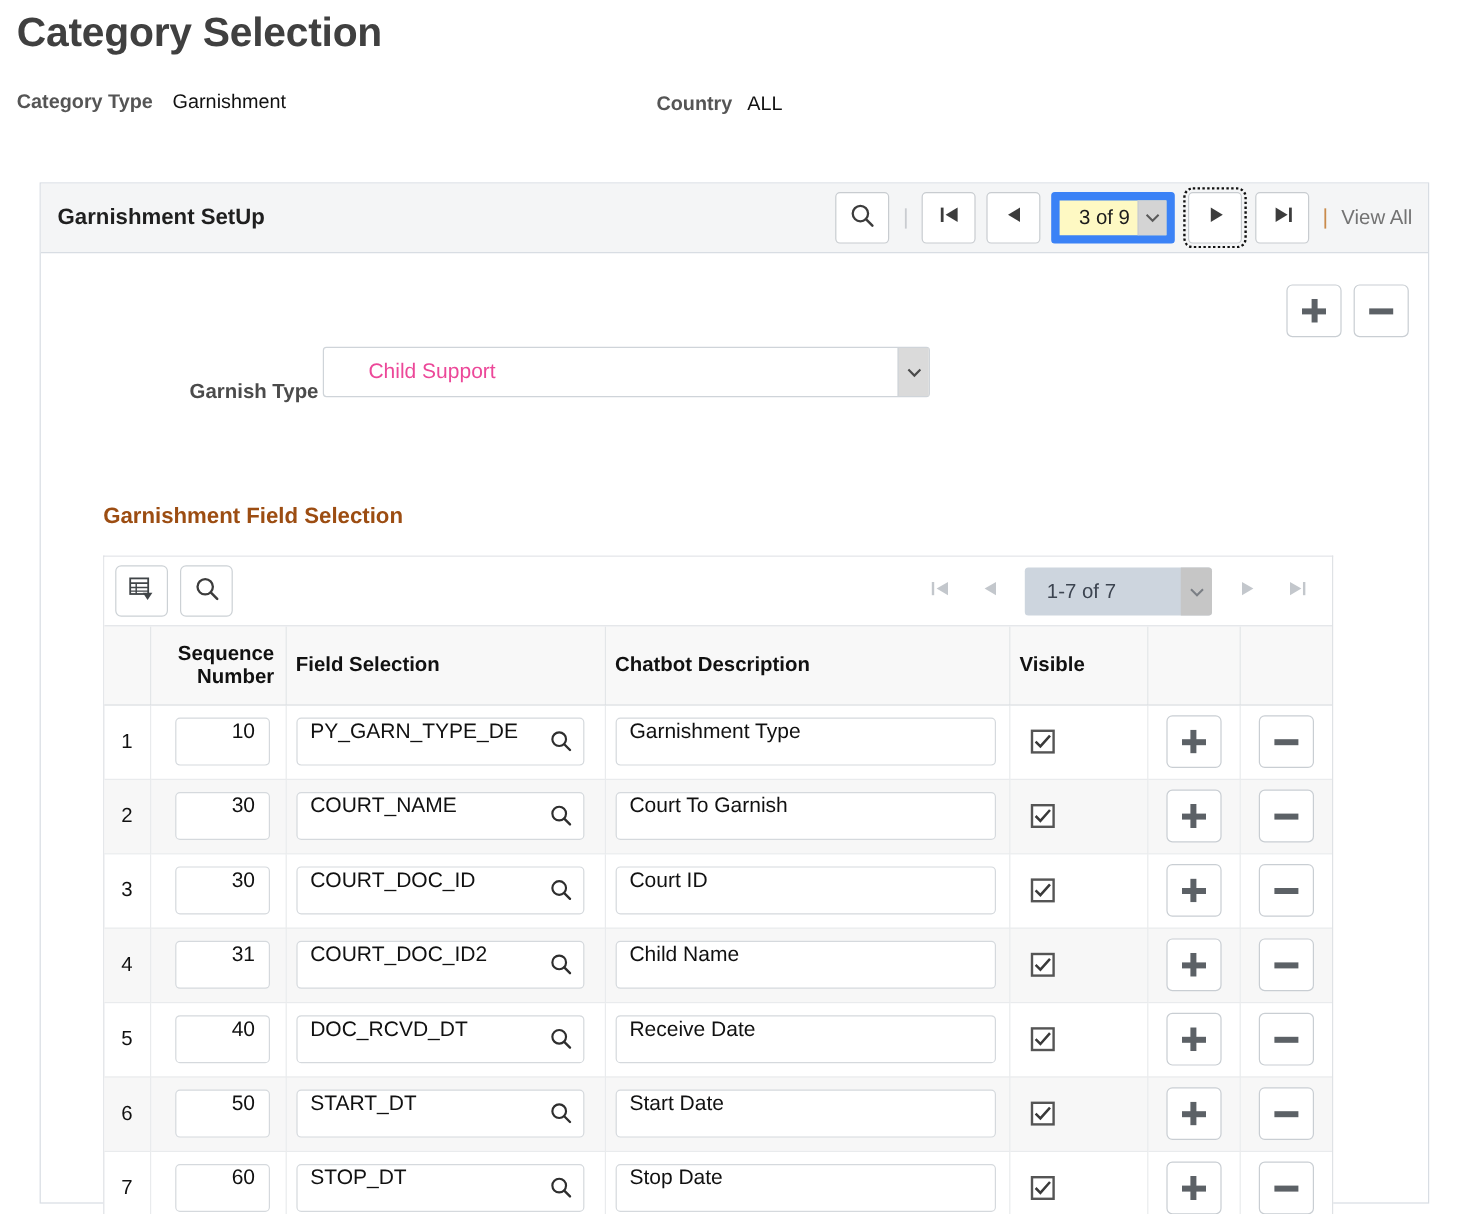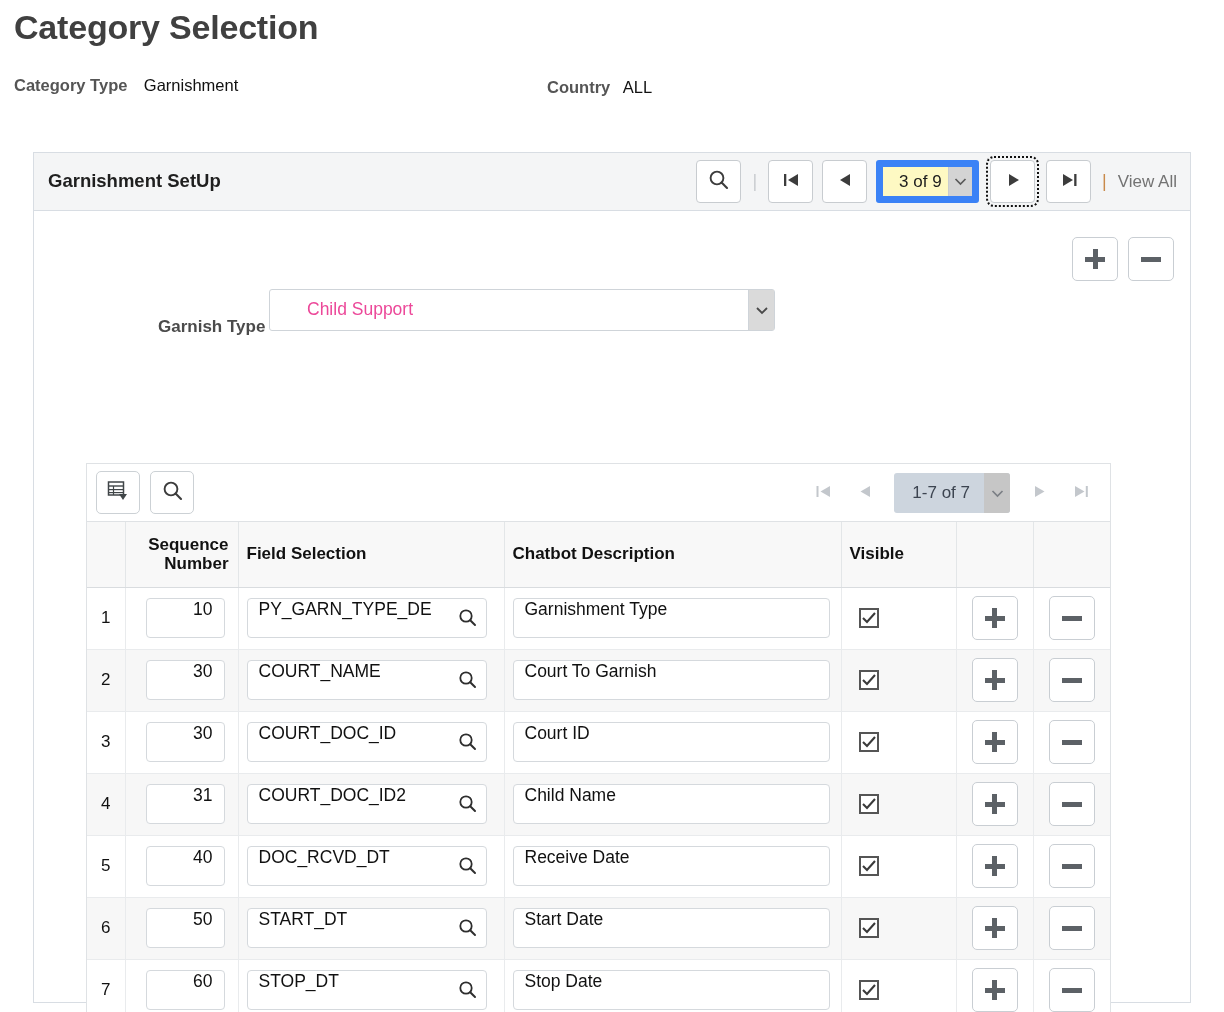--- a/index.html
+++ b/index.html
@@ -143,20 +143,21 @@
 
   .grid-pager { position: absolute; right: 8px; top: 8px; display: flex; align-items: center; }
   .gp-arrow {
     width: 42px; height: 42px; display: flex; align-items: center; justify-content: center;
     cursor: pointer;
   }
   .gp-count {
     position: relative; display: flex; align-items: center;
     height: 40px; background: #cdd5de; border-radius: 3px; margin: 0 8px;
     cursor: pointer;
+    gap: 40px;
   }
   .gp-count .txt { font-size: 17px; color: #3c4450; padding: 0 14px 0 18px; }
   .gp-count .arrowbox {
     width: 26px; height: 100%; background: #c6c6c6; border-radius: 0 3px 3px 0;
     display: flex; align-items: center; justify-content: center;
   }
 
   
   table.grid { width: 100%; border-collapse: collapse; table-layout: fixed; }
   table.grid th {
@@ -301,20 +302,21 @@
       <div class="dropdown">
         <span class="dd-text">Child Support</span>
         <span class="dd-arrow">
           <svg width="14" height="9" viewBox="0 0 14 9">
               <polyline points="2,2 7,7 12,2" fill="none" stroke="#4a4a4a" stroke-width="1.8"></polyline>
             </svg>
         </span>
       </div>
     </div>
 
+    <div class="grid-title">Garnishment Field Selection</div>
 
     <div class="grid-wrap">
 
       <div class="grid-toolbar">
         <div class="tbtn t1">
           <span>
             <svg width="22" height="21" viewBox="0 0 22 21">
               <rect x="1.5" y="2" width="15" height="13" fill="none" stroke="#404548" stroke-width="1.5"></rect>
               <line x1="1.5" y1="6" x2="16.5" y2="6" stroke="#404548" stroke-width="1.4"></line>
               <line x1="1.5" y1="9.6" x2="16.5" y2="9.6" stroke="#404548" stroke-width="1.2"></line>

